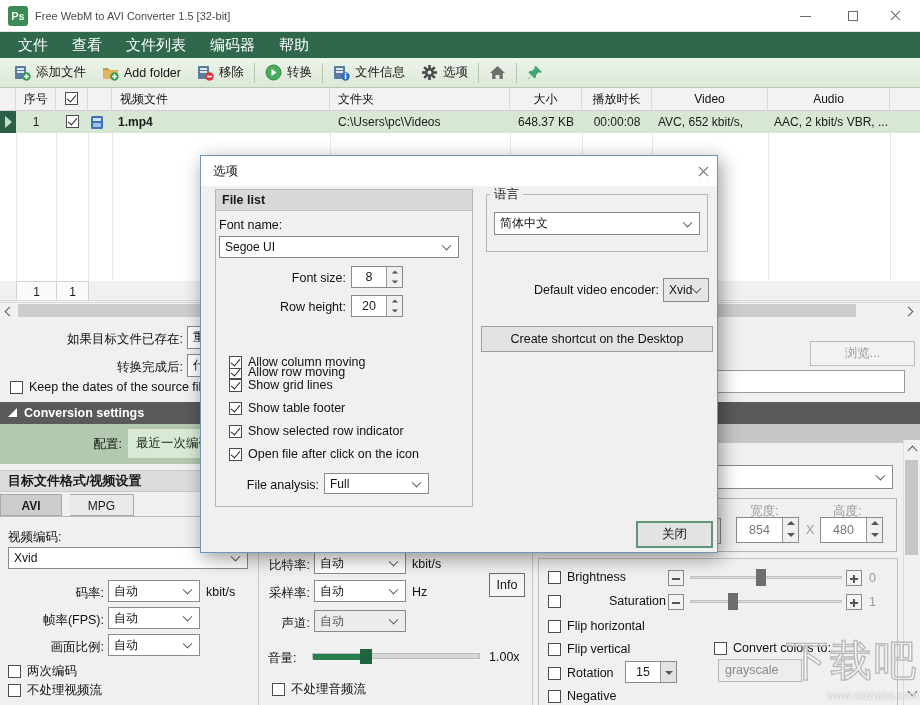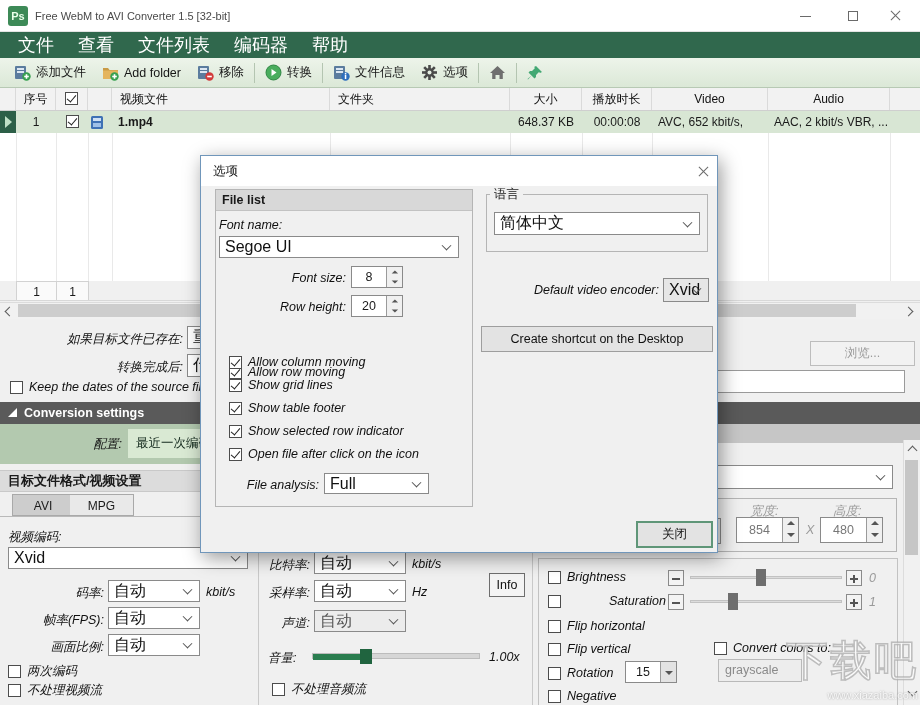--- a/index.html
+++ b/index.html
@@ -13,21 +13,21 @@
   .pslogo { left:8px; top:6px; width:20px; height:20px; background:#3d8a57; border-radius:3px; color:#eaffea; font-weight:bold; font-size:11px; text-align:center; line-height:20px; }
   .apptitle { left:35px; top:0; height:32px; line-height:32px; color:#4a4a4a; font-size:11px; }
   .wbtn { top:0; width:40px; height:32px; }
   .ico-min { left:14px; top:16px; width:11px; height:1px; background:#6a6a6a; }
   .ico-max { left:15px; top:11px; width:10px; height:10px; border:1px solid #6a6a6a; }
   .ico-x::before,.ico-x::after { content:""; position:absolute; left:14px; top:15px; width:13px; height:1px; background:#6a6a6a; }
   .ico-x::before{ transform:rotate(45deg);} .ico-x::after{ transform:rotate(-45deg);}
 
   
   .menubar { left:0; top:32px; width:920px; height:26px; background:#30684d; display:flex; align-items:center; padding-left:6px; }
-  .menu-item { color:#fff; font-size:18px; padding:0 12px; line-height:26px; }
+  .menu-item { color:#fff; font-size:15px; padding:0 12px; line-height:26px; }
 
   
   .toolbar { left:0; top:58px; width:920px; height:30px; background:linear-gradient(#edf4ea,#dbe8d7); border-bottom:1px solid #b7c9b4; display:flex; align-items:center; padding-left:6px; }
   .tbtn { display:flex; align-items:center; gap:5px; padding:0 8px; height:30px; font-size:12.5px; color:#161616; }
   .tsep { width:1px; height:20px; background:#b4c5b1; margin:0 2px; }
   .ticon { width:17px; height:17px; display:block; }
 
   
   .thead { left:0; top:88px; width:920px; height:23px; background:#f2f2f2; border-bottom:1px solid #cfcfcf; }
   .hcell { top:0; height:22px; line-height:22px; border-right:1px solid #dadada; text-align:center; color:#111; }
@@ -39,23 +39,23 @@
   .fcell { top:281px; height:20px; line-height:20px; text-align:center; border:1px solid #d2d2d2; background:#fafafa; }
 
   
   .hscroll { left:0; top:302px; width:920px; height:17px; background:#f1f1f1; border-top:1px solid #dcdcdc; }
   .hthumb { left:18px; top:304px; width:838px; height:13px; background:#cdcdcd; }
   .chev { width:7px; height:7px; border-right:1.5px solid #5a5a5a; border-bottom:1.5px solid #5a5a5a; }
   .vscroll { left:903px; top:440px; width:17px; height:265px; background:#f1f1f1; border-left:1px solid #dcdcdc; }
   .vthumb { left:905px; top:460px; width:13px; height:95px; background:#c6c6c6; }
 
   
-  .label { font-size:12.5px; color:#111; white-space:nowrap;font-style:italic; }
+  .label { font-size:12.5px; color:#111; white-space:nowrap; }
   .rlabel { text-align:right; }
-  .combo { background:#fff; border:1px solid #8a8a8a; display:flex; align-items:center; padding-left:5px; font-size:16px; color:#111; position:absolute; }
+  .combo { background:#fff; border:1px solid #8a8a8a; display:flex; align-items:center; padding-left:5px; font-size:12px; color:#111; position:absolute; }
   .combo::after { content:""; position:absolute; right:8px; top:50%; width:6px; height:6px; border-right:1.5px solid #555; border-bottom:1.5px solid #555; transform:translateY(-70%) rotate(45deg); }
   .combo.gray { background:#e6e6e6; }
   .combo.dis { background:#ececec; color:#555; }
   .btn { background:#e3e3e3; border:1px solid #9e9e9e; text-align:center; font-size:12.5px; color:#111; position:absolute; }
   .btn.dis { color:#9a9a9a; background:#f2f2f2; border-color:#bdbdbd; }
   .cb { width:13px; height:13px; background:#fff; border:1px solid #4c4c4c; position:relative; flex:none; display:inline-block; }
   .cb.checked::after { content:""; position:absolute; left:3px; top:0px; width:4px; height:8px; border-right:1.6px solid #222; border-bottom:1.6px solid #222; transform:rotate(40deg); }
   .cbrow { display:flex; align-items:center; gap:6px; position:absolute; }
   .spin { position:absolute; border:1px solid #8a8a8a; background:#fff; display:flex; }
   .spin .num { flex:1; text-align:center; font-size:12.5px; line-height:20px; }
@@ -221,20 +221,21 @@
     <div class="abs rcell" style="left:16px;width:40px;text-align:center;">1</div>
     <div class="abs rcell" style="left:56px;width:32px;text-align:center;"><span class="cb checked" style="margin-top:4px;"></span></div>
     <div class="abs rcell" style="left:90px;width:22px;">
       <svg style="margin-top:4px;" width="14" height="15" viewBox="0 0 14 15">
           <rect x="1" y="1" width="12" height="13" rx="1.5" fill="#3f71b5"></rect>
           <rect x="3" y="3" width="8" height="3" fill="#cfe0f4"></rect>
           <rect x="3" y="8" width="8" height="4" fill="#9fc0e8"></rect>
         </svg>
     </div>
     <div class="abs rcell" style="left:118px;width:210px;font-weight:bold;">1.mp4</div>
+    <div class="abs rcell" style="left:338px;width:172px;">C:\Users\pc\Videos</div>
     <div class="abs rcell" style="left:510px;width:72px;text-align:center;">648.37 KB</div>
     <div class="abs rcell" style="left:582px;width:70px;text-align:center;">00:00:08</div>
     <div class="abs rcell" style="left:658px;width:112px;">AVC, 652 kbit/s, 640...</div>
     <div class="abs rcell" style="left:774px;width:120px;">AAC, 2 kbit/s VBR, ...</div>
   </div>
 
   <div class="abs" style="left:0;top:133px;width:920px;height:148px;background:#fff;"></div>
   <div class="abs vline" style="left:16px;top:133px;height:148px;"></div>
   <div class="abs vline" style="left:56px;top:133px;height:148px;"></div>
   <div class="abs vline" style="left:88px;top:133px;height:148px;"></div>
@@ -278,21 +279,21 @@
   <div class="abs" style="left:718px;top:424px;width:202px;height:19px;background:#c6c6c6;"></div>
   <div class="abs profrow">
     <div class="abs label rlabel" style="left:0;top:12px;width:122px;">配置:</div>
     <div class="abs profinput" style="top:5px;">最近一次编码所使用的</div>
   </div>
 
   <div class="abs colline" style="left:258px;top:464px;height:241px;"></div>
   <div class="abs colline" style="left:532px;top:464px;height:241px;"></div>
 
   <div class="abs secthead" style="left:0;top:470px;width:258px;height:22px;">目标文件格式/视频设置</div>
-  <div class="abs tab" style="left:12px;width:62px;background:#cdcdcd;font-weight:normal;">AVI</div>
+  <div class="abs tab" style="left:0;width:62px;background:#cdcdcd;font-weight:bold;">AVI</div>
   <div class="abs tab" style="left:70px;width:64px;background:#e9e9e9;border-left:none;">MPG</div>
   <div class="abs" style="left:0;top:516px;width:258px;height:1px;background:#b9b9b9;"></div>
 
   <div class="abs label" style="left:8px;top:529px;">视频编码:</div>
   <div class="combo" style="left:8px;top:547px;width:240px;height:22px;">
       <span>Xvid</span>
     </div>
 
   <div class="abs label rlabel" style="left:0;top:585px;width:104px;">码率:</div>
   <div class="combo" style="left:108px;top:580px;width:92px;height:22px;">

